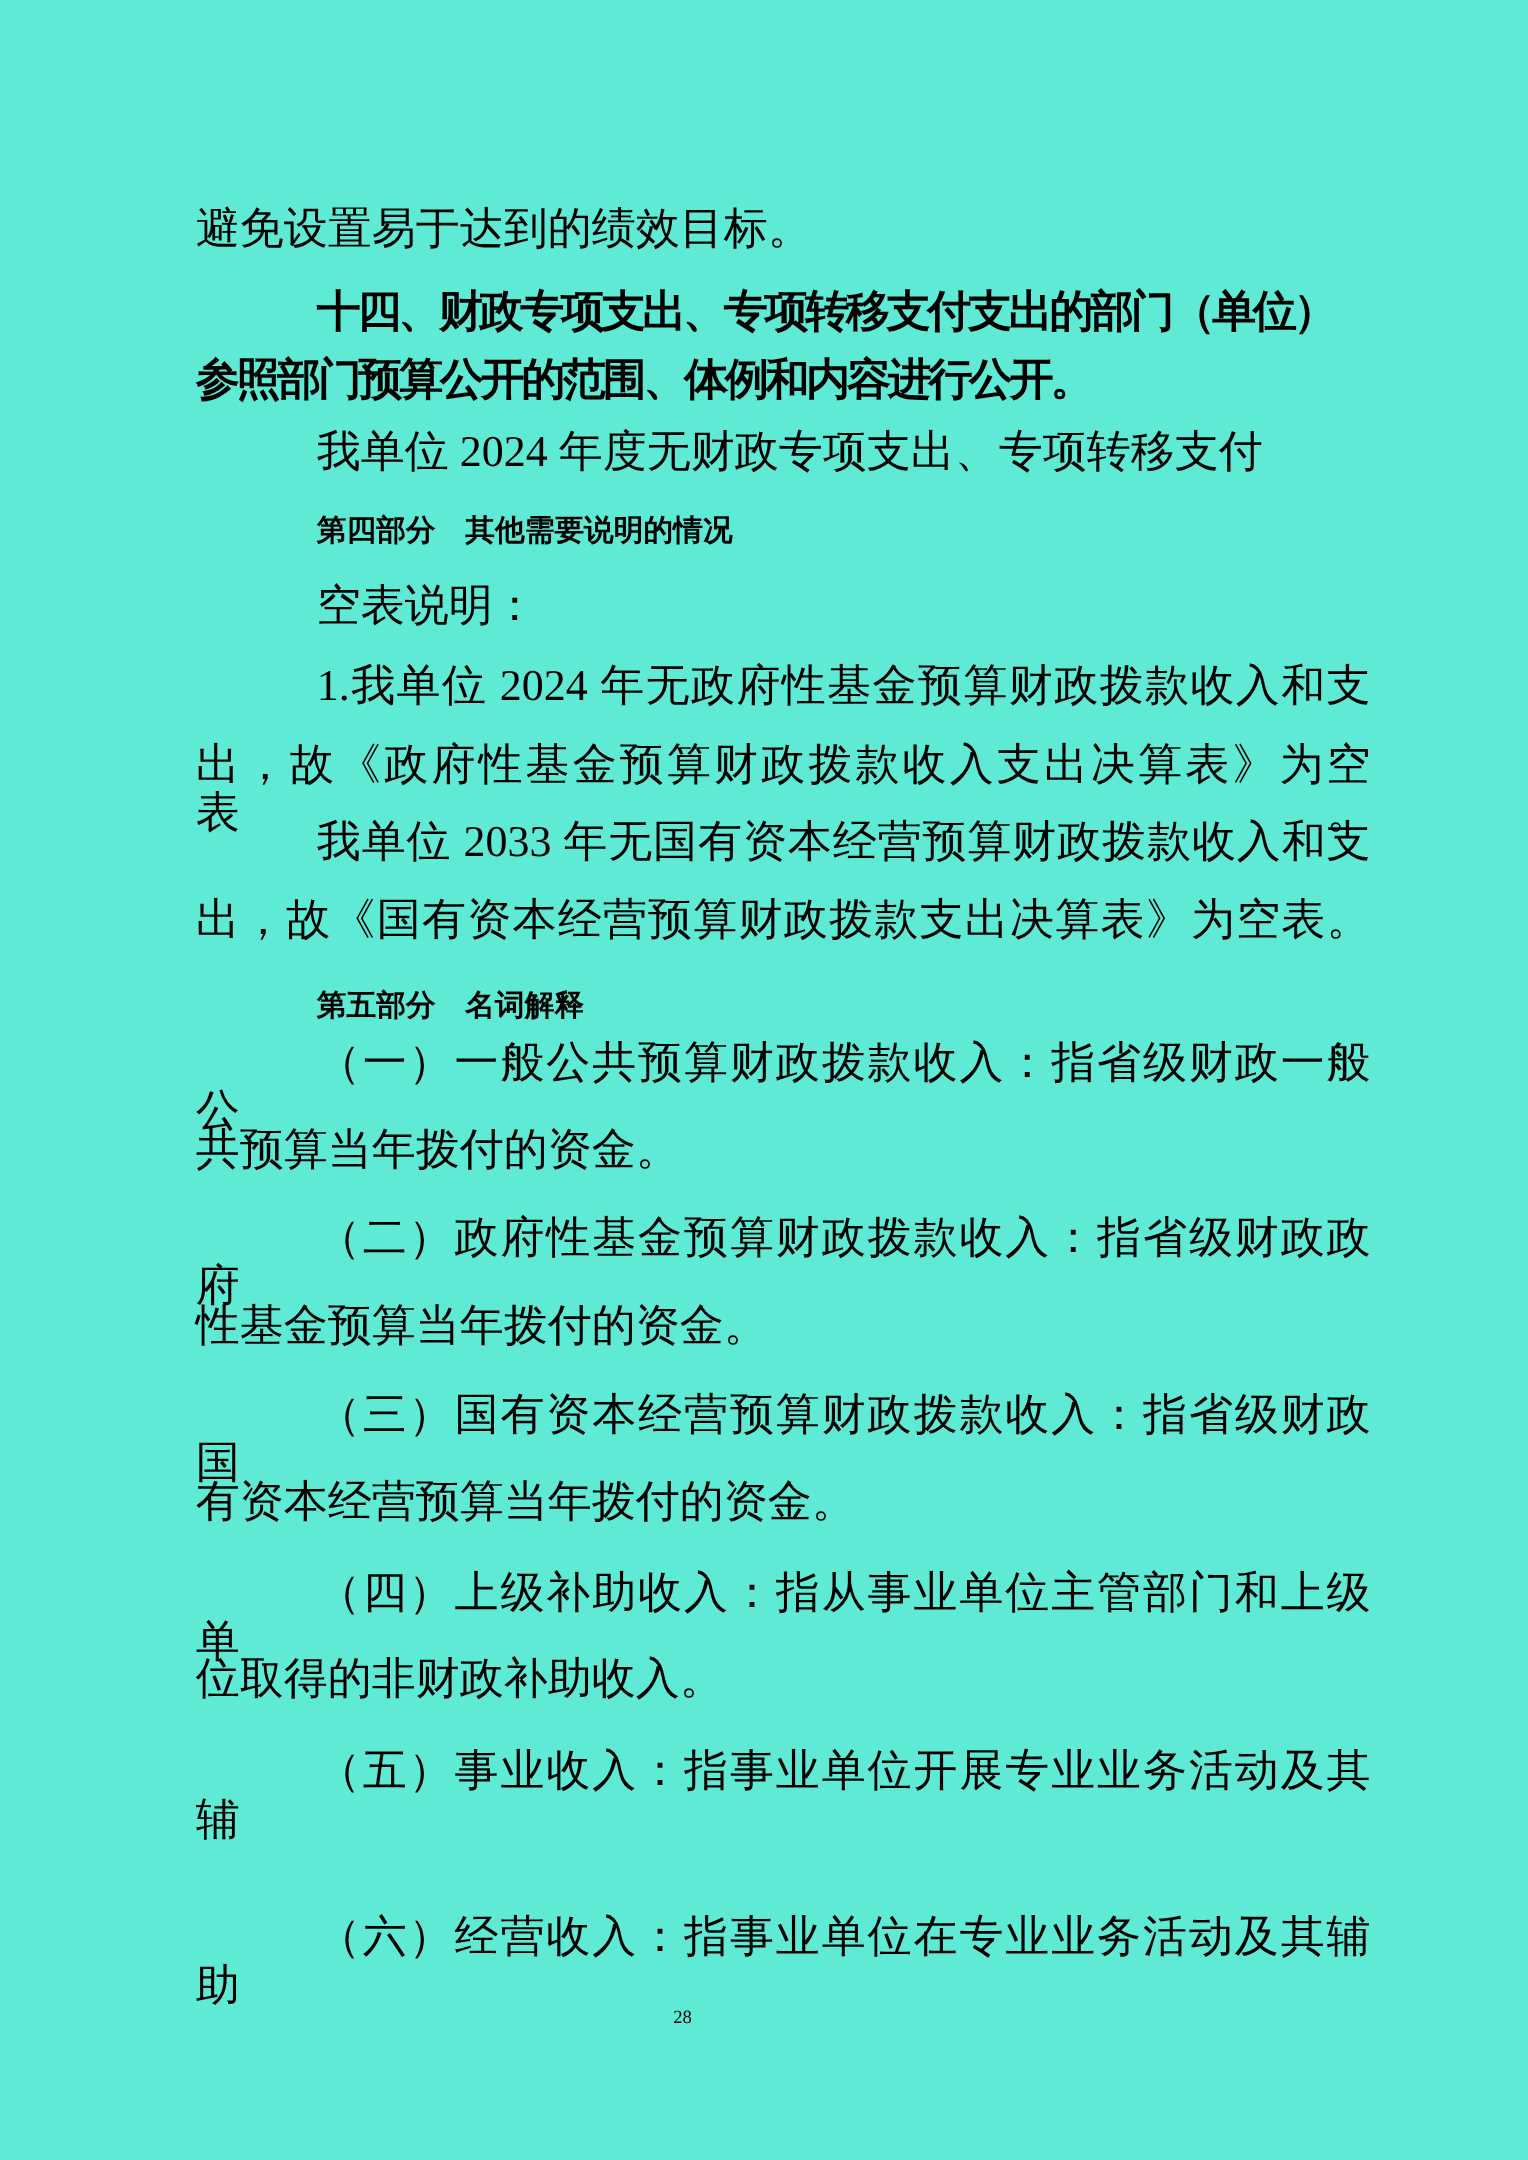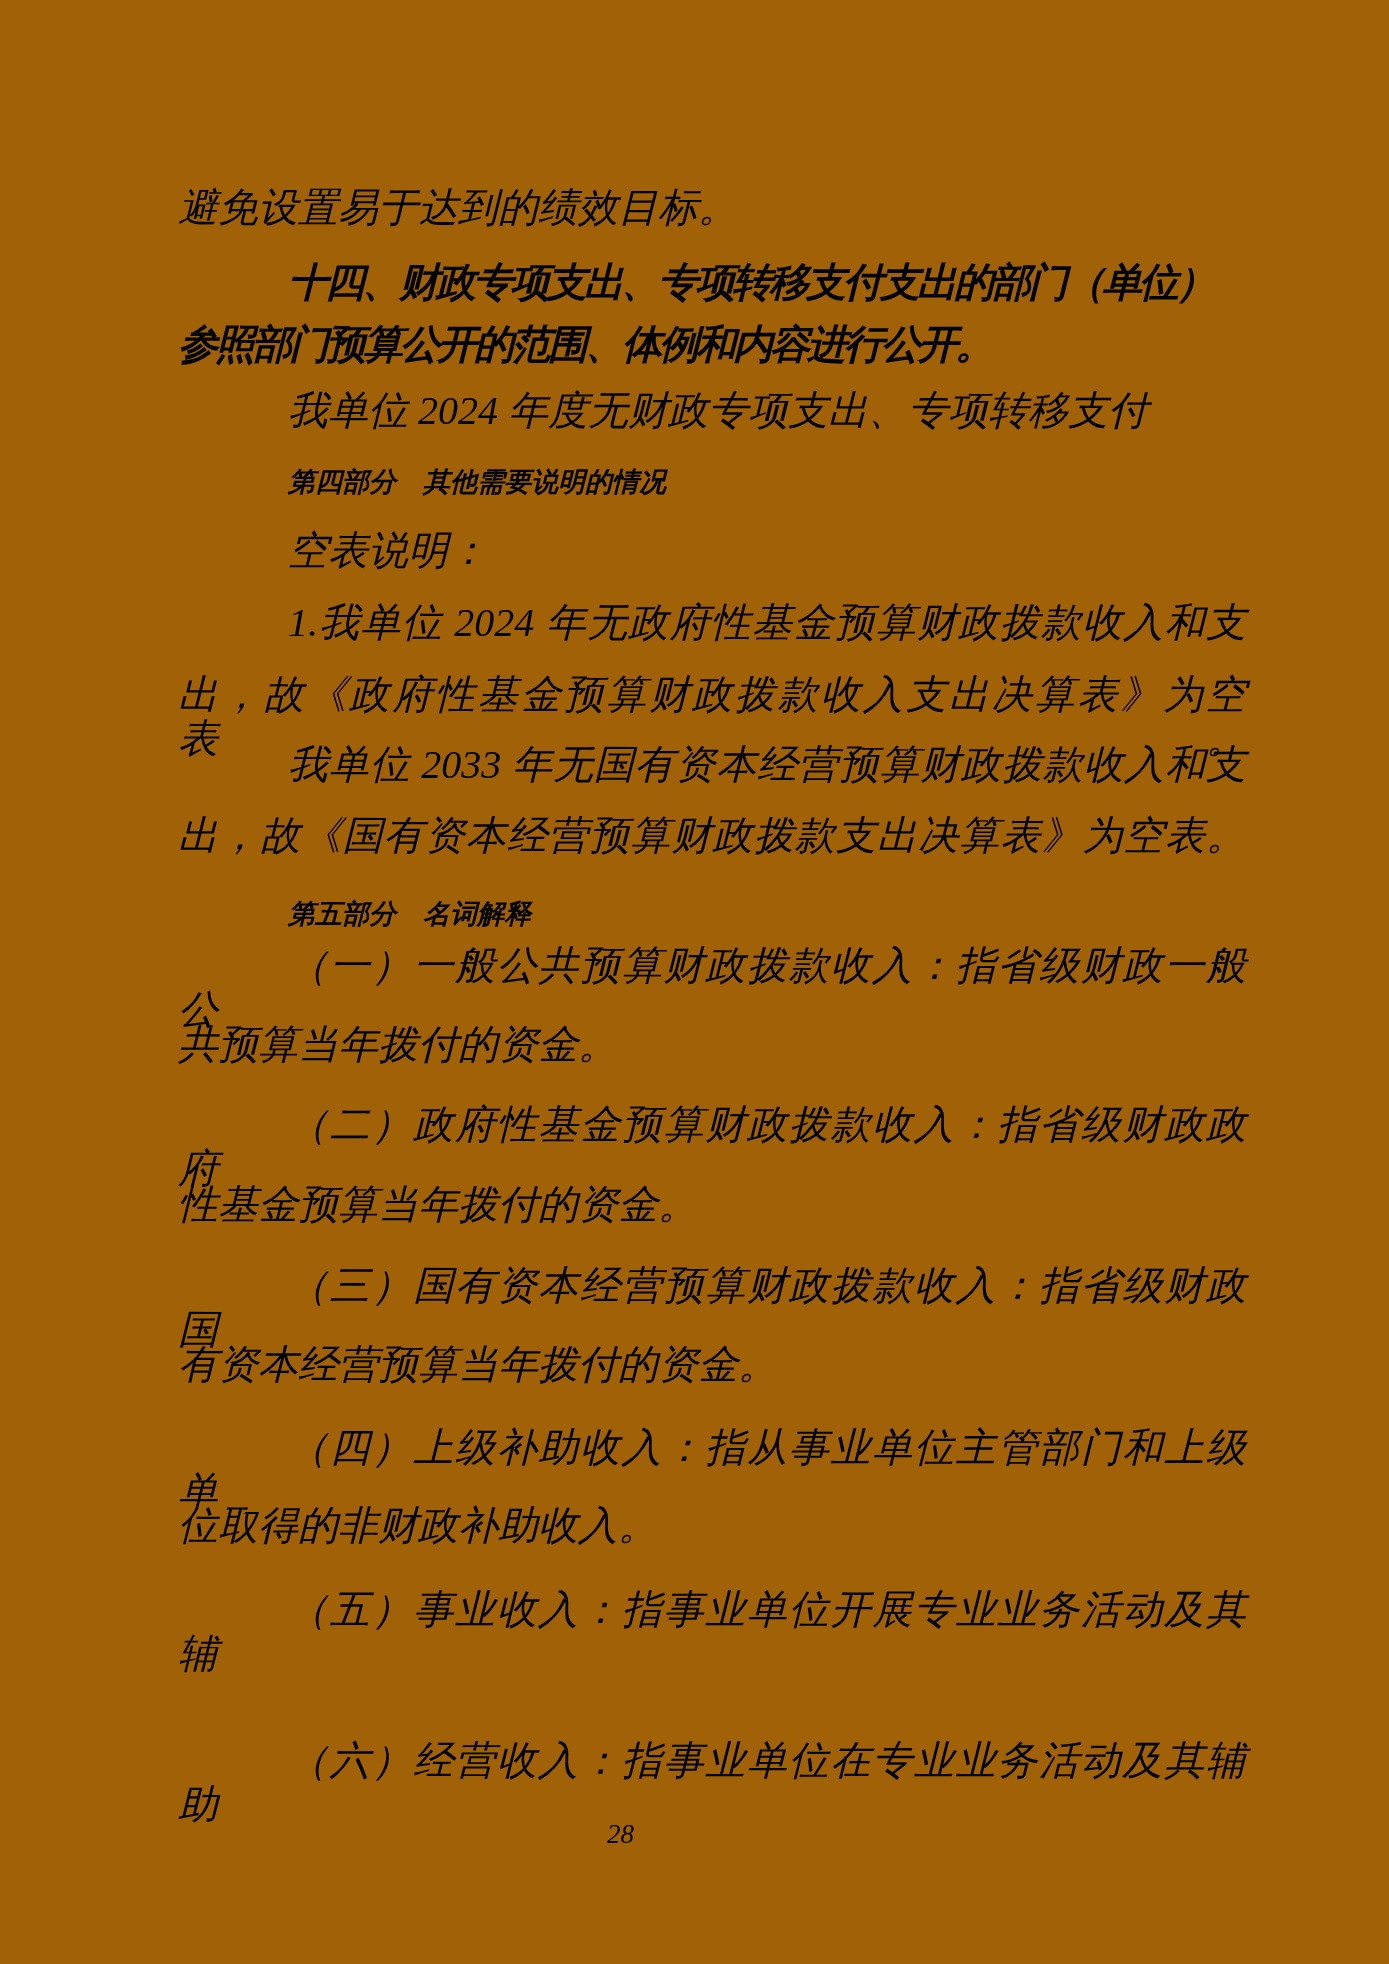--- a/index.html
+++ b/index.html
@@ -4,25 +4,24 @@
 <style>
   html, body {
     margin: 0;
     padding: 0;
     background: #ffffff;
   }
   .page {
     position: relative;
     width: 1389px;
     height: 1964px;
-    background: #a16207;
+    background: #5eead4;
     overflow: hidden;
     font-family: "Liberation Serif", "DejaVu Serif", serif;
     color: #000000;
-    font-style: italic;
   }
   .ln {
     position: absolute;
     left: 178px;
     width: 1068px;
     font-size: 40px;
     line-height: 44px;
     white-space: nowrap;
     color: #000;
   }
@@ -42,21 +41,21 @@
   .head {
     font-family: "Liberation Sans", "DejaVu Sans", sans-serif;
     font-weight: bold;
     font-size: 27px;
   }
   .pageno {
     position: absolute;
     left: 0;
     width: 1241px;
     text-align: center;
-    font-size: 27px;
+    font-size: 17px;
     line-height: 28px;
     color: #000;
   }
 </style>
 </head>
 <body>
 
 <div class="page">
   <div class="ln" style="top:186px">避免设置易于达到的绩效目标。</div>
   <div class="ln bold ind" style="top:261px">十四、财政专项支出、专项转移支付支出的部门（单位）</div>

